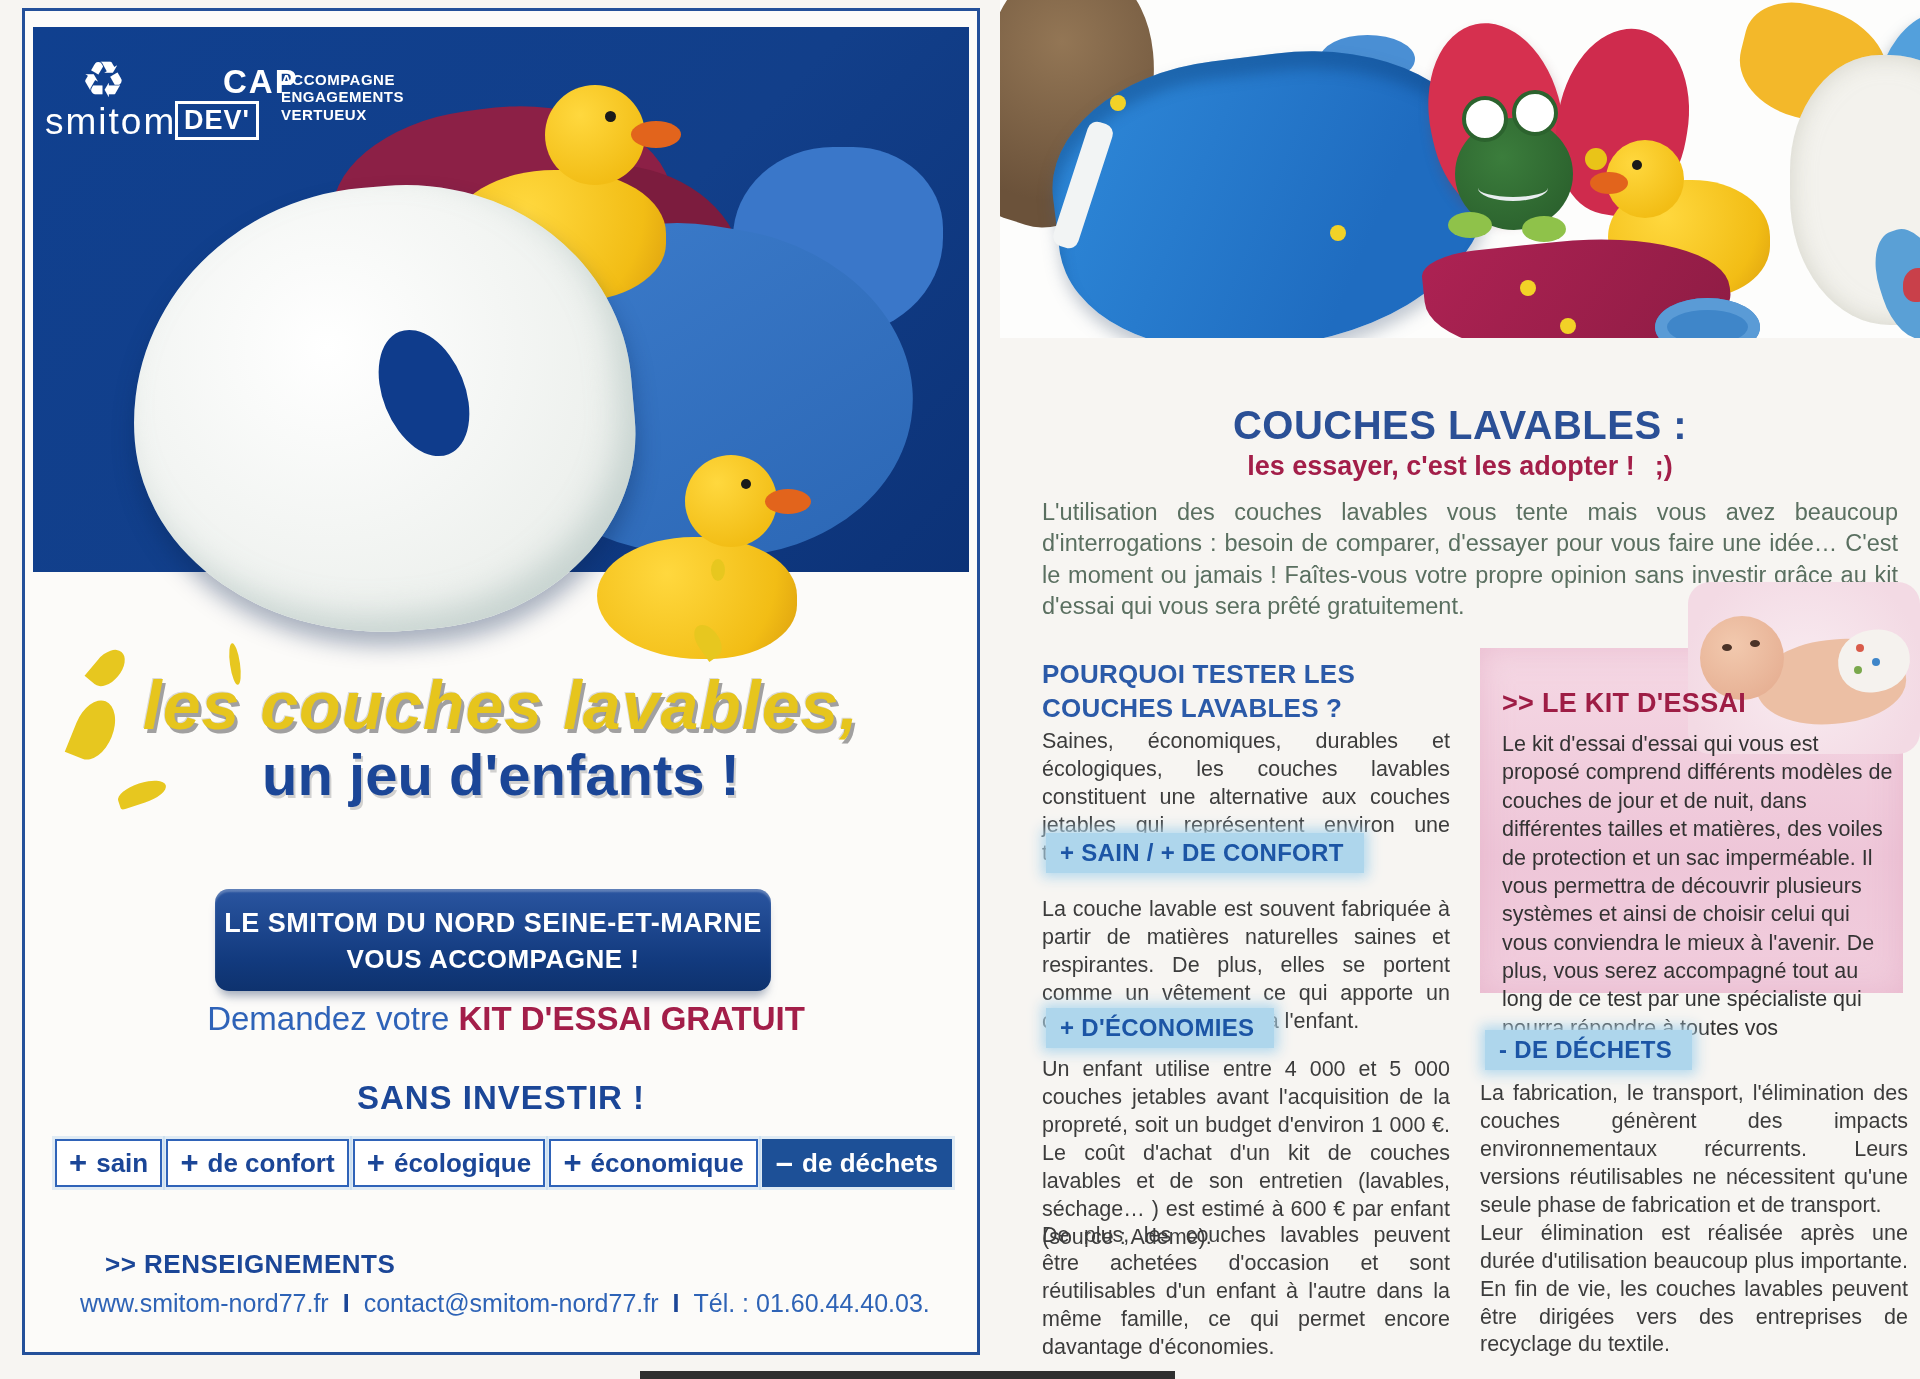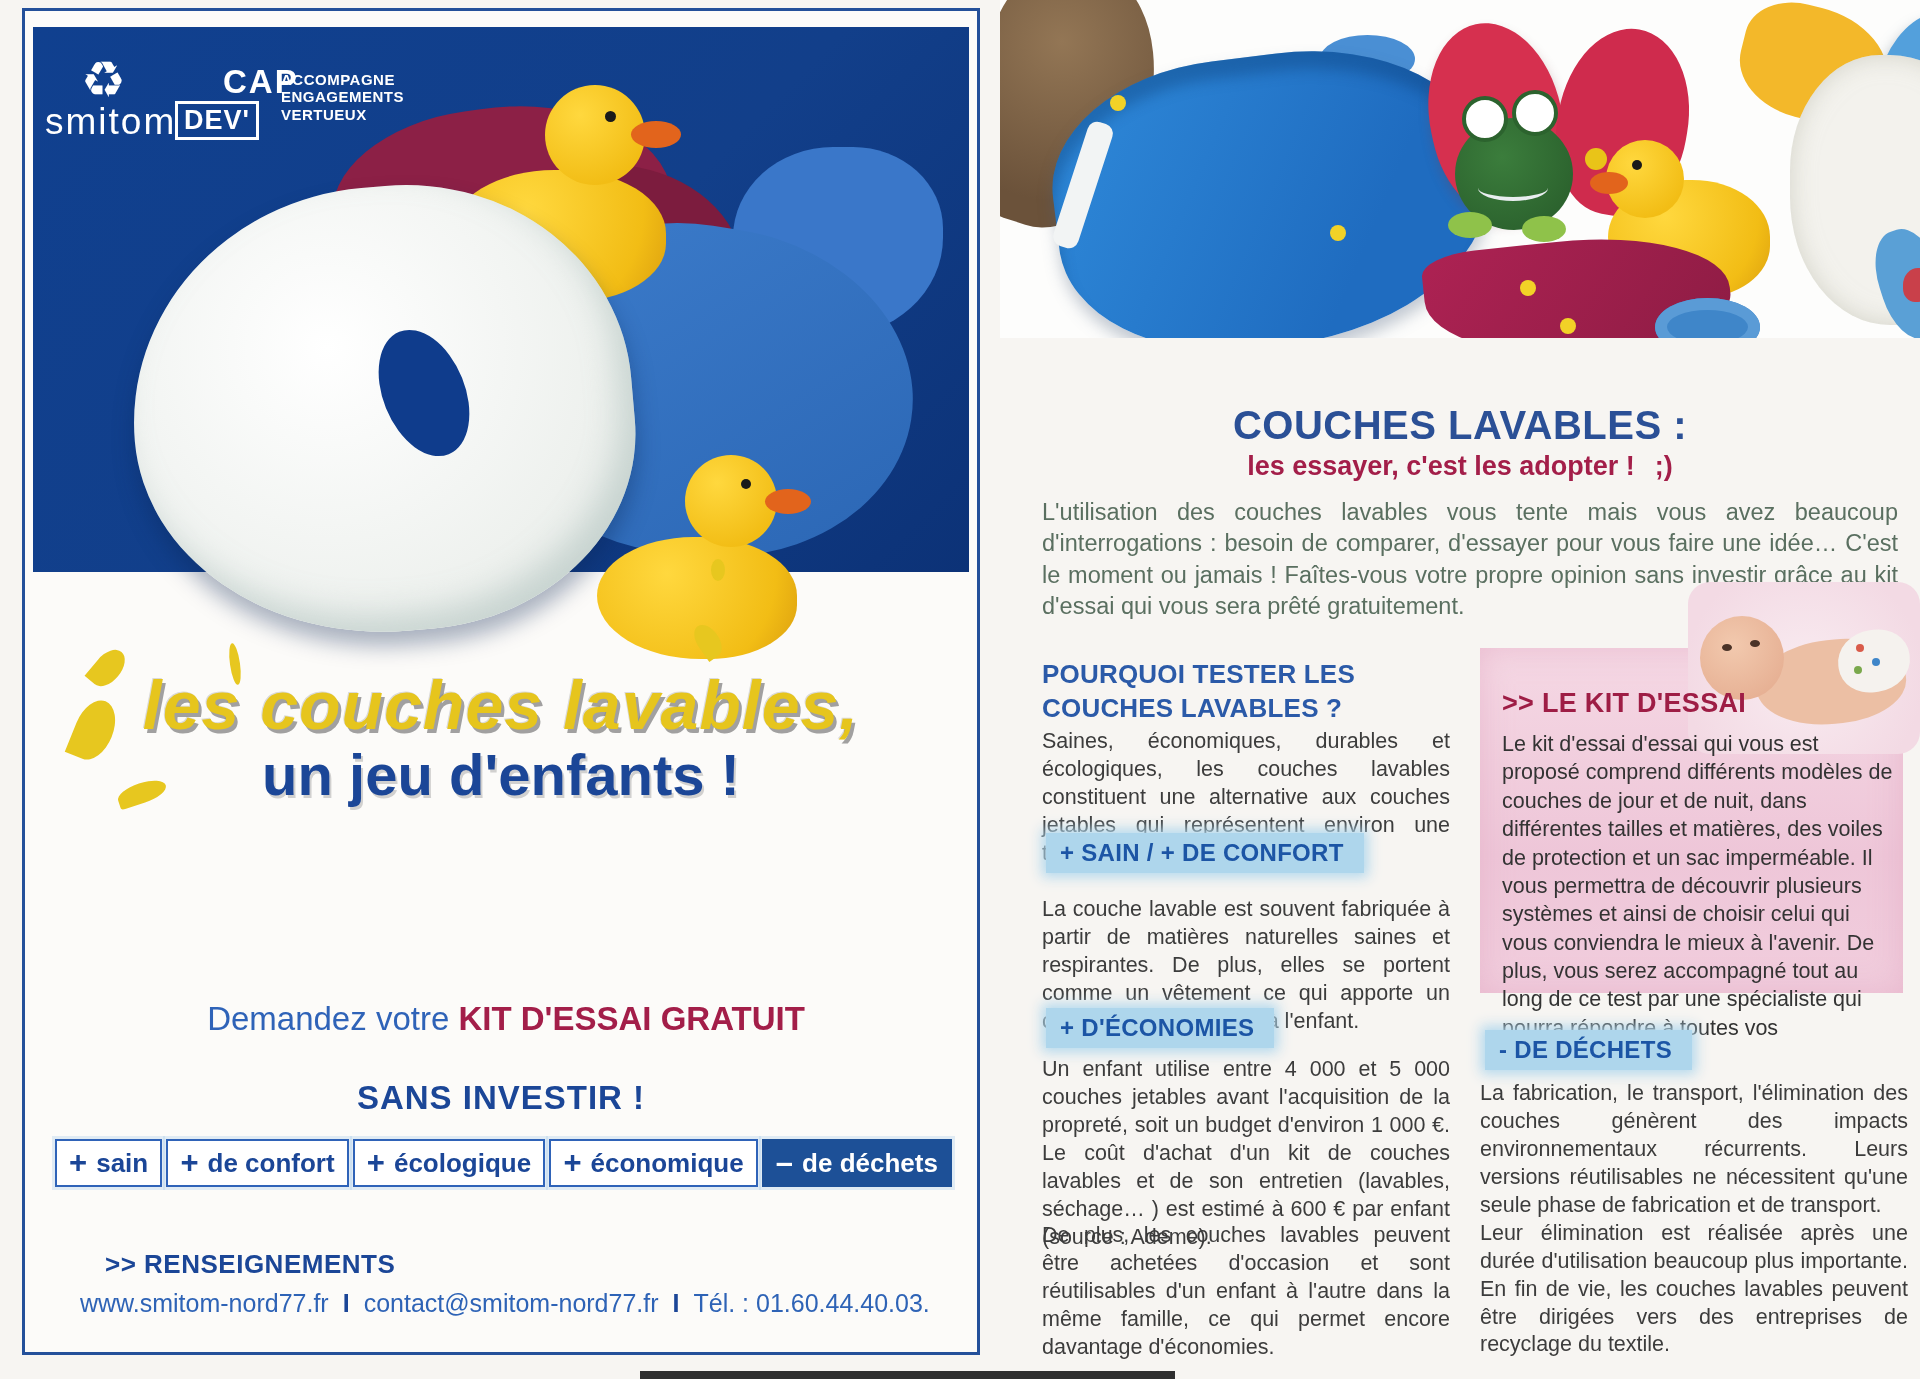--- a/index.html
+++ b/index.html
@@ -148,20 +148,24 @@
     <div class="splash tear" style="left:70px;top:636px;width:26px;height:42px;transform:rotate(40deg);"></div>
     <div class="splash tear" style="left:50px;top:688px;width:38px;height:62px;transform:rotate(22deg);"></div>
     <div class="splash" style="left:205px;top:632px;width:10px;height:42px;border-radius:50%;transform:rotate(-8deg);"></div>
     <div class="splash tear" style="left:672px;top:612px;width:22px;height:36px;transform:rotate(-35deg);"></div>
     <div class="splash" style="left:686px;top:548px;width:14px;height:22px;border-radius:50%;"></div>
     <div class="splash" style="left:92px;top:772px;width:50px;height:20px;border-radius:50% 50% 50% 10%;transform:rotate(-18deg);"></div>
 
     <div class="script-title" style="top:655px;">les couches lavables,</div>
     <div class="main-title" style="top:730px;">un jeu d'enfants !</div>
 
+    <div class="cta-box">
+      <div class="l1">LE SMITOM DU NORD SEINE-ET-MARNE</div>
+      <div class="l2">VOUS ACCOMPAGNE !</div>
+    </div>
 
     <div class="offer-line" style="top:989px;padding-left:10px;">
       <span class="lead">Demandez votre </span><span class="highlight">KIT D'ESSAI GRATUIT</span>
     </div>
     <div class="offer-line" style="top:1068px;">
       <span class="final">SANS INVESTIR !</span>
     </div>
 
     <div class="badges">
       <div class="badge-cell">

